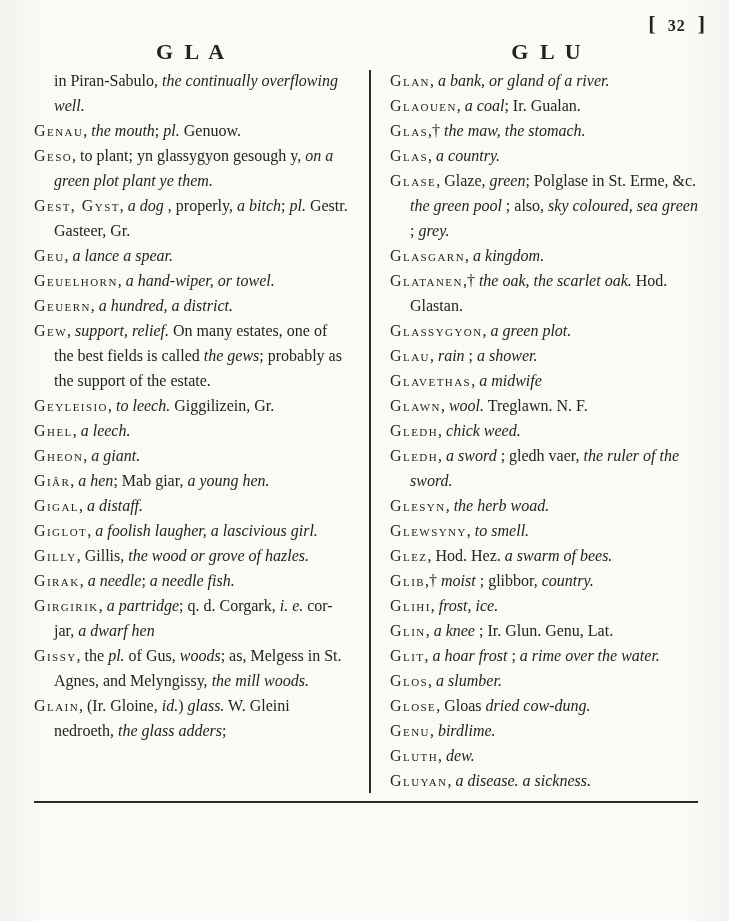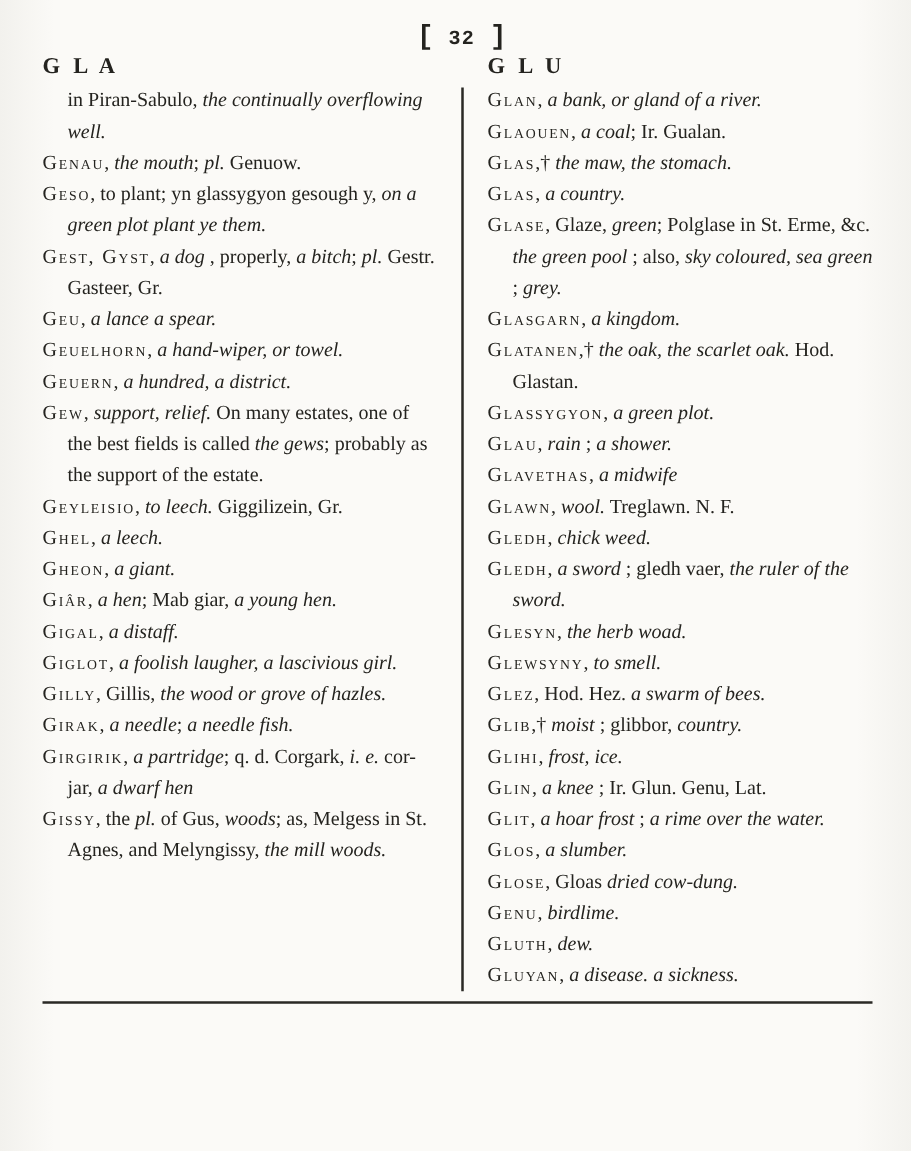--- a/index.html
+++ b/index.html
@@ -12,45 +12,44 @@
     width: 729px;
     min-height: 921px;
     box-sizing: border-box;
     margin: 0 auto;
     padding: 10px 24px 8px 34px;
     background: linear-gradient(90deg, #f2f1ed 0%, #fbfaf7 6%, #fbfaf7 94%, #f3f2ee 100%);
     color: #24231f;
     font-family: "Liberation Serif", "DejaVu Serif", serif;
   }
   .page-header {
-    text-align: center;
+    text-align: right;
     height: 30px;
-    line-height: 40px;
-    font-family: Liberation Mono, monospace;
+    line-height: 28px;
   }
   .bracket {
     font-size: 22px;
     font-weight: 700;
   }
   .pagenum {
     font-size: 16px;
     font-weight: 700;
     margin: 0 12px;
     letter-spacing: 1px;
   }
   .col-headers {
     display: flex;
     justify-content: space-between;
     height: 28px;
     line-height: 24px;
   }
   .col-header {
     width: 315px;
-    text-align: left;
-    font-size: 18px;
+    text-align: center;
+    font-size: 22px;
     font-weight: 700;
     letter-spacing: 3px;
   }
   .columns {
     display: flex;
     justify-content: space-between;
     align-items: stretch;
   }
   .column {
     width: 315px;
@@ -115,20 +114,21 @@
         <p class="entry"><span class="sc">Geyleisio</span><span class="r">, </span><span class="i">to leech.</span><span class="r">  Giggilizein, Gr.</span></p>
         <p class="entry"><span class="sc">Ghel</span><span class="r">, </span><span class="i">a leech.</span></p>
         <p class="entry"><span class="sc">Gheon</span><span class="r">, </span><span class="i">a giant.</span></p>
         <p class="entry"><span class="sc">Giâr</span><span class="r">, </span><span class="i">a hen</span><span class="r">; Mab giar, </span><span class="i">a young hen.</span></p>
         <p class="entry"><span class="sc">Gigal</span><span class="r">, </span><span class="i">a distaff.</span></p>
         <p class="entry"><span class="sc">Giglot</span><span class="r">, </span><span class="i">a foolish laugher, a lascivious girl.</span></p>
         <p class="entry"><span class="sc">Gilly</span><span class="r">, Gillis, </span><span class="i">the wood or grove of hazles.</span></p>
         <p class="entry"><span class="sc">Girak</span><span class="r">, </span><span class="i">a needle</span><span class="r">; </span><span class="i">a needle fish.</span></p>
         <p class="entry"><span class="sc">Girgirik</span><span class="r">, </span><span class="i">a partridge</span><span class="r">; q. d. Corgark, </span><span class="i">i. e.</span><span class="r"> cor-jar, </span><span class="i">a dwarf hen</span></p>
         <p class="entry"><span class="sc">Gissy</span><span class="r">, the </span><span class="i">pl.</span><span class="r"> of Gus, </span><span class="i">woods</span><span class="r">; as, Melgess in St. Agnes, and Melyngissy, </span><span class="i">the mill woods.</span></p>
+        <p class="entry"><span class="sc">Glain</span><span class="r">, (Ir. Gloine, </span><span class="i">id.</span><span class="r">) </span><span class="i">glass.</span><span class="r"> W. Gleini nedroeth, </span><span class="i">the glass adders</span><span class="r">;</span></p>
       </div>
     <div class="divider"></div>
     <div class="column">
         <p class="entry"><span class="sc">Glan</span><span class="r">, </span><span class="i">a bank, or gland of a river.</span></p>
         <p class="entry"><span class="sc">Glaouen</span><span class="r">, </span><span class="i">a coal</span><span class="r">; Ir. Gualan.</span></p>
         <p class="entry"><span class="sc">Glas</span><span class="r">,† </span><span class="i">the maw, the stomach.</span></p>
         <p class="entry"><span class="sc">Glas</span><span class="r">, </span><span class="i">a country.</span></p>
         <p class="entry"><span class="sc">Glase</span><span class="r">, Glaze, </span><span class="i">green</span><span class="r">;  Polglase in St. Erme, &amp;c. </span><span class="i">the green pool</span><span class="r"> ; also, </span><span class="i">sky coloured, sea green</span><span class="r"> ; </span><span class="i">grey.</span></p>
         <p class="entry"><span class="sc">Glasgarn</span><span class="r">, </span><span class="i">a kingdom.</span></p>
         <p class="entry"><span class="sc">Glatanen</span><span class="r">,† </span><span class="i">the oak, the scarlet oak.</span><span class="r"> Hod. Glastan.</span></p>

